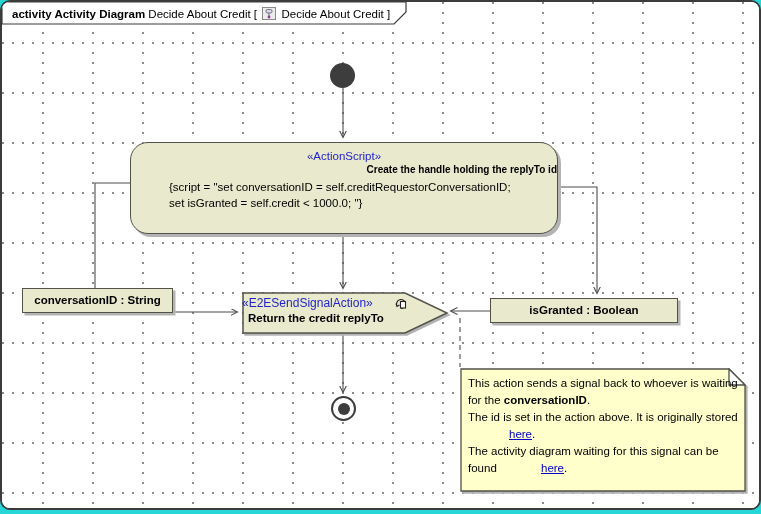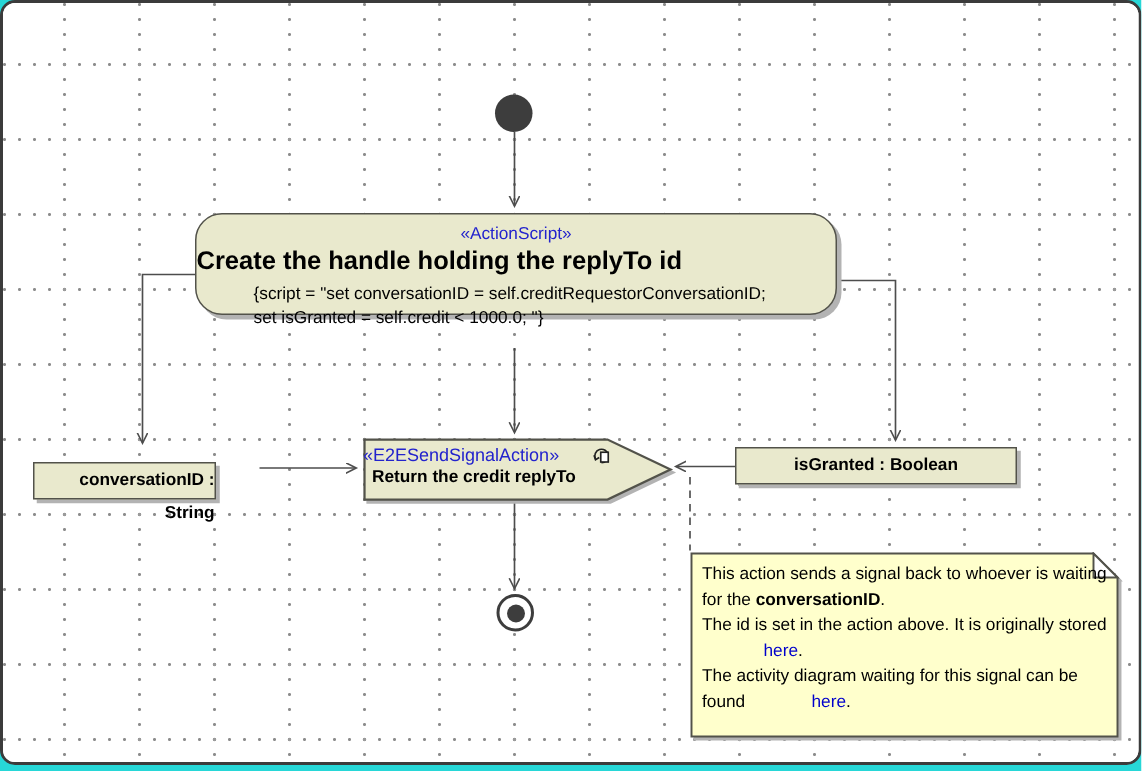--- a/index.html
+++ b/index.html
@@ -23,54 +23,54 @@
   .frame-tab { position:absolute; left:2px; top:2px; width:410px; height:24px; }
   .frame-tab-text {
     position:absolute; left:10px; top:5px; width:396px; white-space:nowrap;
     font-size:11.5px; color:#000;
   }
   .frame-tab-text b { font-weight:bold; }
   .mini-icon { display:inline-block; width:14px; height:13px; vertical-align:-2px;
     background:#ececec; border:1px solid #8a8a8a; position:relative; margin:0 2px; }
   
   .action-node {
-    position:absolute; left:130px; top:142px; width:428px; height:68px;
+    position:absolute; left:130px; top:142px; width:428px; height:92px;
     background:#e9e9cd; border:1.5px solid #52524a; border-radius:18px;
     box-shadow:3px 3px 0 #b3b3b3; padding-top:7px;
   }
   .stereotype { text-align:center; font-size:11.5px; color:#2323cd; }
-  .node-name { text-align:left; font-size:17px; font-weight:bold; color:#000; margin-top:2px; }
+  .node-name { text-align:right; font-size:10px; font-weight:bold; color:#000; margin-top:2px; }
   .script-text { font-size:11.5px; color:#000; margin-top:4px; padding-left:38px; padding-right:14px; line-height:16px; }
   
   .obj-node {
     position:absolute; height:25px; background:#e9e9cd; border:1.5px solid #52524a;
     box-shadow:2.5px 2.5px 0 #b3b3b3; font-size:11.5px; font-weight:bold;
     text-align:center; line-height:22px; color:#000;
   }
-  .obj-left { left:22px; top:308px; width:122px;text-align:right; }
+  .obj-left { left:22px; top:288px; width:151px; }
   .obj-right { left:490px; top:298px; width:188px; }
   
   .signal-wrap { position:absolute; left:242px; top:292px; width:210px; height:46px; }
   .signal-svg { filter:drop-shadow(2.5px 2.5px 0 #b3b3b3); }
   .signal-stereotype { position:absolute; left:0px; top:4px; width:165px; text-align:left; font-size:12px; color:#2323cd; }
   .signal-name { position:absolute; left:6px; top:20px; width:180px; font-size:11.5px; font-weight:bold; color:#000; }
   .signal-icon { position:absolute; left:152px; top:5px; width:14px; height:14px; }
   
   .initial-node { position:absolute; left:330px; top:63px; width:25px; height:25px;
     background:#3d3d3d; border-radius:50%; }
   .final-node { position:absolute; left:331px; top:396px; width:25px; height:25px;
     background:#fff; border:2px solid #3d3d3d; border-radius:50%; }
   .final-node-inner { position:absolute; left:4.5px; top:4.5px; width:12px; height:12px;
     background:#3d3d3d; border-radius:50%; }
   
   .note-wrap { position:absolute; left:460px; top:368px; width:290px; height:128px; }
   .note-svg { filter:drop-shadow(2.5px 2.5px 0 #b3b3b3); }
   .note-text { position:absolute; left:8px; top:7px; width:274px; font-size:11.5px; line-height:17px; color:#000; }
   .note-text .bold { font-weight:bold;margin-top:16px; }
-  .link { color:#0000cc; cursor:pointer;padding-left:41px; }
+  .link { color:#0000cc; text-decoration:underline; cursor:pointer;padding-left:41px; }
   
   .edges { position:absolute; left:0; top:0; width:761px; height:514px; pointer-events:none; }
 </style>
 </head>
 <body>
 
 <div class="screen">
   <div class="window">
     <div class="canvas">
 
@@ -83,20 +83,37 @@
         <line x1="343" y1="88" x2="343" y2="137" stroke="#4d4d4d" stroke-width="1.1" marker-end="url(#arr)"></line>
         <polyline points="130,183 95,183 95,295" fill="none" stroke="#4d4d4d" stroke-width="1.1" marker-end="url(#arr)"></polyline>
         <polyline points="558,187 597,187 597,293" fill="none" stroke="#4d4d4d" stroke-width="1.1" marker-end="url(#arr)"></polyline>
         <line x1="343" y1="232" x2="343" y2="288" stroke="#4d4d4d" stroke-width="1.1" marker-end="url(#arr)"></line>
         <line x1="173" y1="312" x2="237" y2="312" stroke="#4d4d4d" stroke-width="1.1" marker-end="url(#arr)"></line>
         <line x1="490" y1="311" x2="451" y2="311" stroke="#4d4d4d" stroke-width="1.1" marker-end="url(#arr)"></line>
         <line x1="343" y1="334" x2="343" y2="392" stroke="#4d4d4d" stroke-width="1.1" marker-end="url(#arr)"></line>
         <line x1="460" y1="318" x2="460" y2="367" stroke="#4d4d4d" stroke-width="1.1" stroke-dasharray="5,4"></line>
       </svg>
 
+      <div class="frame-tab">
+        <svg width="410" height="24">
+          <path d="M0,0 H404 V10 L392,22 H0 Z" fill="#ffffff" stroke="#3b3b3b" stroke-width="1.2"></path>
+        </svg>
+        <div class="frame-tab-text">
+          <b>activity Activity Diagram</b>
+          <span>Decide About Credit [</span>
+          <span class="mini-icon">
+            <svg width="12" height="11" style="position:absolute;left:0;top:0">
+              <rect x="3" y="1.5" width="6" height="3.5" rx="1.5" fill="#d8d8f2" stroke="#555" stroke-width="0.8"></rect>
+              <line x1="6" y1="5" x2="6" y2="8" stroke="#555" stroke-width="0.8"></line>
+              <circle cx="6" cy="9" r="1.4" fill="#8a3a8a"></circle>
+            </svg>
+          </span>
+          <span>Decide About Credit ]</span>
+        </div>
+      </div>
 
       <div class="initial-node"></div>
 
       <div class="action-node">
         <div class="stereotype">«ActionScript»</div>
         <div class="node-name">Create the handle holding the replyTo id</div>
         <div class="script-text">
           <span>{script = "set conversationID = self.creditRequestorConversationID;</span><br>
           <span>set isGranted = self.credit &lt; 1000.0; "}</span>
         </div>

